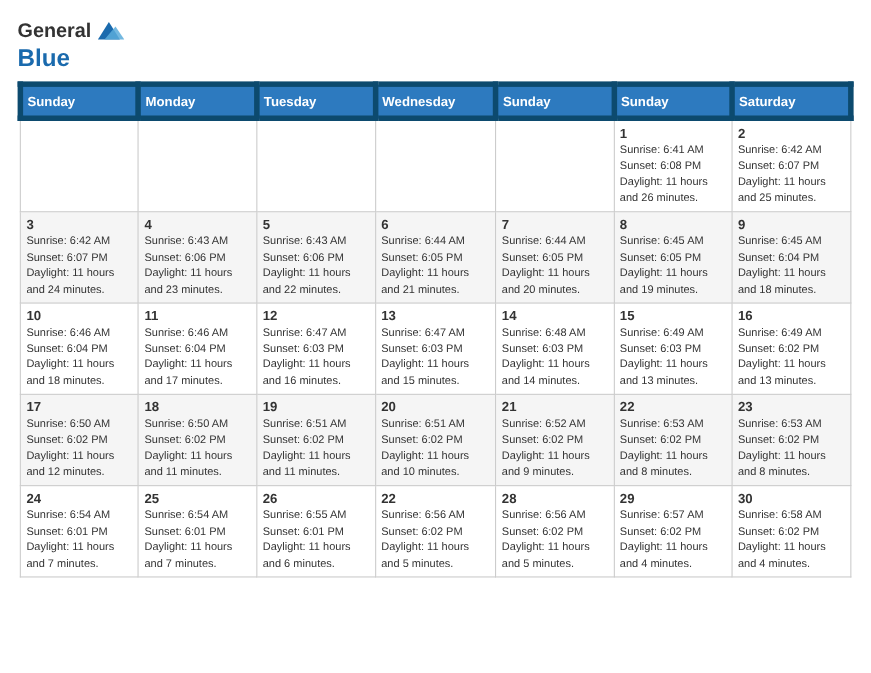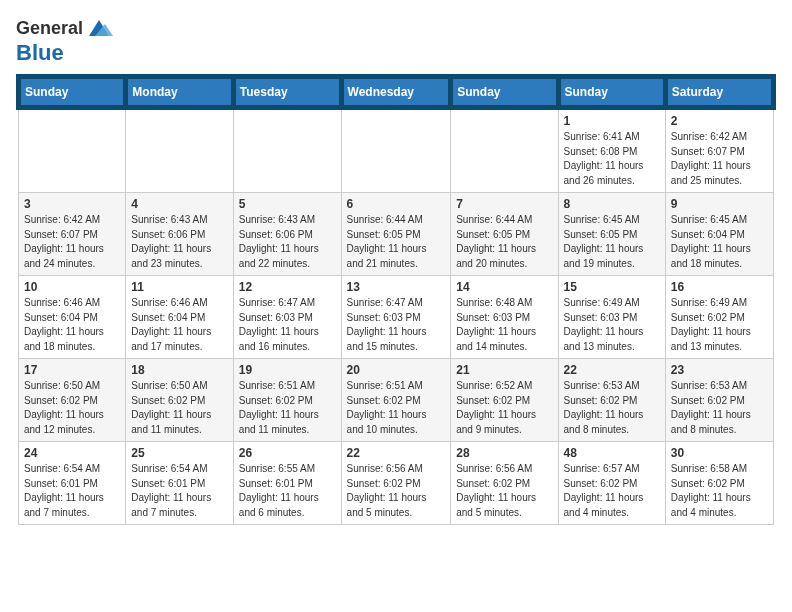--- a/index.html
+++ b/index.html
@@ -298,21 +298,21 @@
 Sunset: 6:02 PM
 Daylight: 11 hours and 5 minutes.</div>
         </td>
         <td>
           <span class="day-number">28</span>
           <div class="day-info">Sunrise: 6:56 AM
 Sunset: 6:02 PM
 Daylight: 11 hours and 5 minutes.</div>
         </td>
         <td>
-          <span class="day-number">48</span>
+          <span class="day-number">29</span>
           <div class="day-info">Sunrise: 6:57 AM
 Sunset: 6:02 PM
 Daylight: 11 hours and 4 minutes.</div>
         </td>
         <td>
           <span class="day-number">30</span>
           <div class="day-info">Sunrise: 6:58 AM
 Sunset: 6:02 PM
 Daylight: 11 hours and 4 minutes.</div>
         </td>

